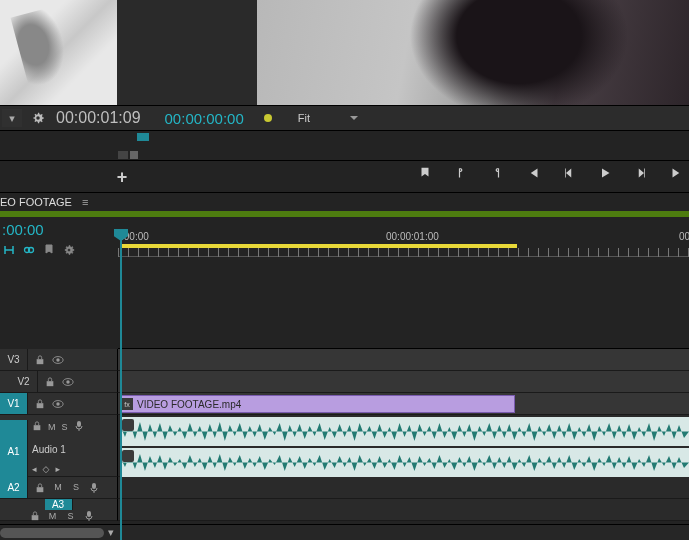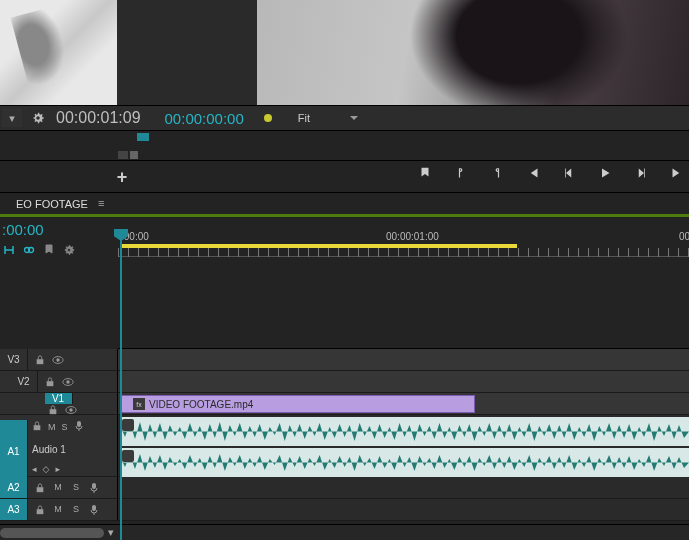--- a/index.html
+++ b/index.html
@@ -29,21 +29,21 @@
   .mini-ruler-strip3 { position:absolute; left:130px; top:20px; width:8px; height:8px; background:#666; }
 
   
   .tool-row { position:absolute; top:161px; left:0; right:0; height:32px; background:#232323; display:flex; align-items:center; border-bottom:1px solid #000; }
   .plus-btn { position:absolute; left:112px; top:6px; width:20px; height:20px; display:flex; align-items:center; justify-content:center; color:#ccc; font-size:18px; font-weight:bold; }
   .transport { position:absolute; right:4px; top:4px; display:flex; gap:20px; align-items:center; }
   .tbtn { width:16px; height:16px; display:flex; align-items:center; justify-content:center; cursor:pointer; }
   .tbtn svg { fill:#ccc; }
 
   
-  .seq-tab { position:absolute; top:193px; left:0; right:0; height:24px; background:#232323; display:flex; align-items:center; border-bottom:3px solid #4d7c0f; padding-left:16px; }
+  .seq-tab { position:absolute; top:193px; left:0; right:0; height:24px; background:#232323; display:flex; align-items:center; border-bottom:6px solid #4d7c0f; padding-left:0; }
   .seq-tab-label { color:#ddd; font-size:11px; }
   .seq-tab-menu { margin-left:10px; color:#888; }
 
   
   .hdr-row { position:absolute; top:217px; left:0; right:0; height:40px; background:#232323; }
   .big-tc { color:#24b6c6; font-size:15px; font-weight:500; position:absolute; left:2px; top:4px; }
   .hdr-icons { position:absolute; left:2px; top:26px; display:flex; gap:6px; }
   .hdr-icons .ic { width:14px; height:14px; display:flex; align-items:center; justify-content:center; }
   .hdr-icons svg { fill:#888; stroke:#888; }
   .hdr-icons .ic.active svg { fill:#24b6c6; stroke:#24b6c6; }
@@ -66,31 +66,31 @@
   .tlabel { width:28px; text-align:center; color:#ccc; font-size:10px; height:100%; display:flex; align-items:center; justify-content:center; border-right:1px solid #1a1a1a; }
   .tlabel.sel { background:#1f8997; color:#fff; }
   .ticons { display:flex; gap:6px; padding-left:6px; align-items:center; }
   .ticons .ti { width:12px; height:12px; display:flex; align-items:center; justify-content:center; color:#aaa; font-size:9px; }
   .tbody { position:absolute; left:118px; right:0; background:#303030; border-bottom:1px solid #1a1a1a; }
 
   .v3-h  { top:0;   height:22px; }
   .v3-b  { top:0;   height:22px; background:#363636; }
   .v2-h  { top:22px; height:22px;padding-left:10px; }
   .v2-b  { top:22px; height:22px; background:#363636; }
-  .v1-h  { top:44px; height:22px;flex-direction:column; }
+  .v1-h  { top:44px; height:22px; }
   .v1-b  { top:44px; height:22px; background:#363636; }
   .a1-h  { top:66px; height:62px; }
   .a1-b  { top:66px; height:62px; background:#2a2a2a; }
   .a2-h  { top:128px; height:22px; }
   .a2-b  { top:128px; height:22px; background:#2a2a2a; }
-  .a3-h  { top:150px; height:22px; }
+  .a3-h  { top:150px; height:22px;flex-direction:column; }
   .a3-b  { top:150px; height:22px; background:#2a2a2a; }
 
   
-  .clip-v { position:absolute; left:2px; top:2px; height:18px; width:355px; background:#b89de0; border:1px solid #7a5bb0; display:flex; align-items:center; color:#2a2a2a; font-size:10px; padding-left:12px; overflow:hidden; }
+  .clip-v { position:absolute; left:2px; top:2px; height:18px; width:395px; background:#b89de0; border:1px solid #7a5bb0; display:flex; align-items:center; color:#2a2a2a; font-size:10px; padding-left:0; overflow:hidden; }
   .clip-v .fx { width:12px; height:12px; background:#3a3a3a; margin-right:4px; display:flex; align-items:center; justify-content:center; font-size:7px; color:#ccc; }
 
   
   .wave-row { position:absolute; left:2px; right:0; height:29px; background:#d8e8e6; overflow:hidden; }
   .wave-row.top { top:2px; }
   .wave-row.bot { top:33px; }
   .wave-svg { width:100%; height:100%; display:block; }
   .wave-row .fx { position:absolute; left:2px; top:2px; width:12px; height:12px; background:#3a3a3a; border-radius:2px; }
 
   

